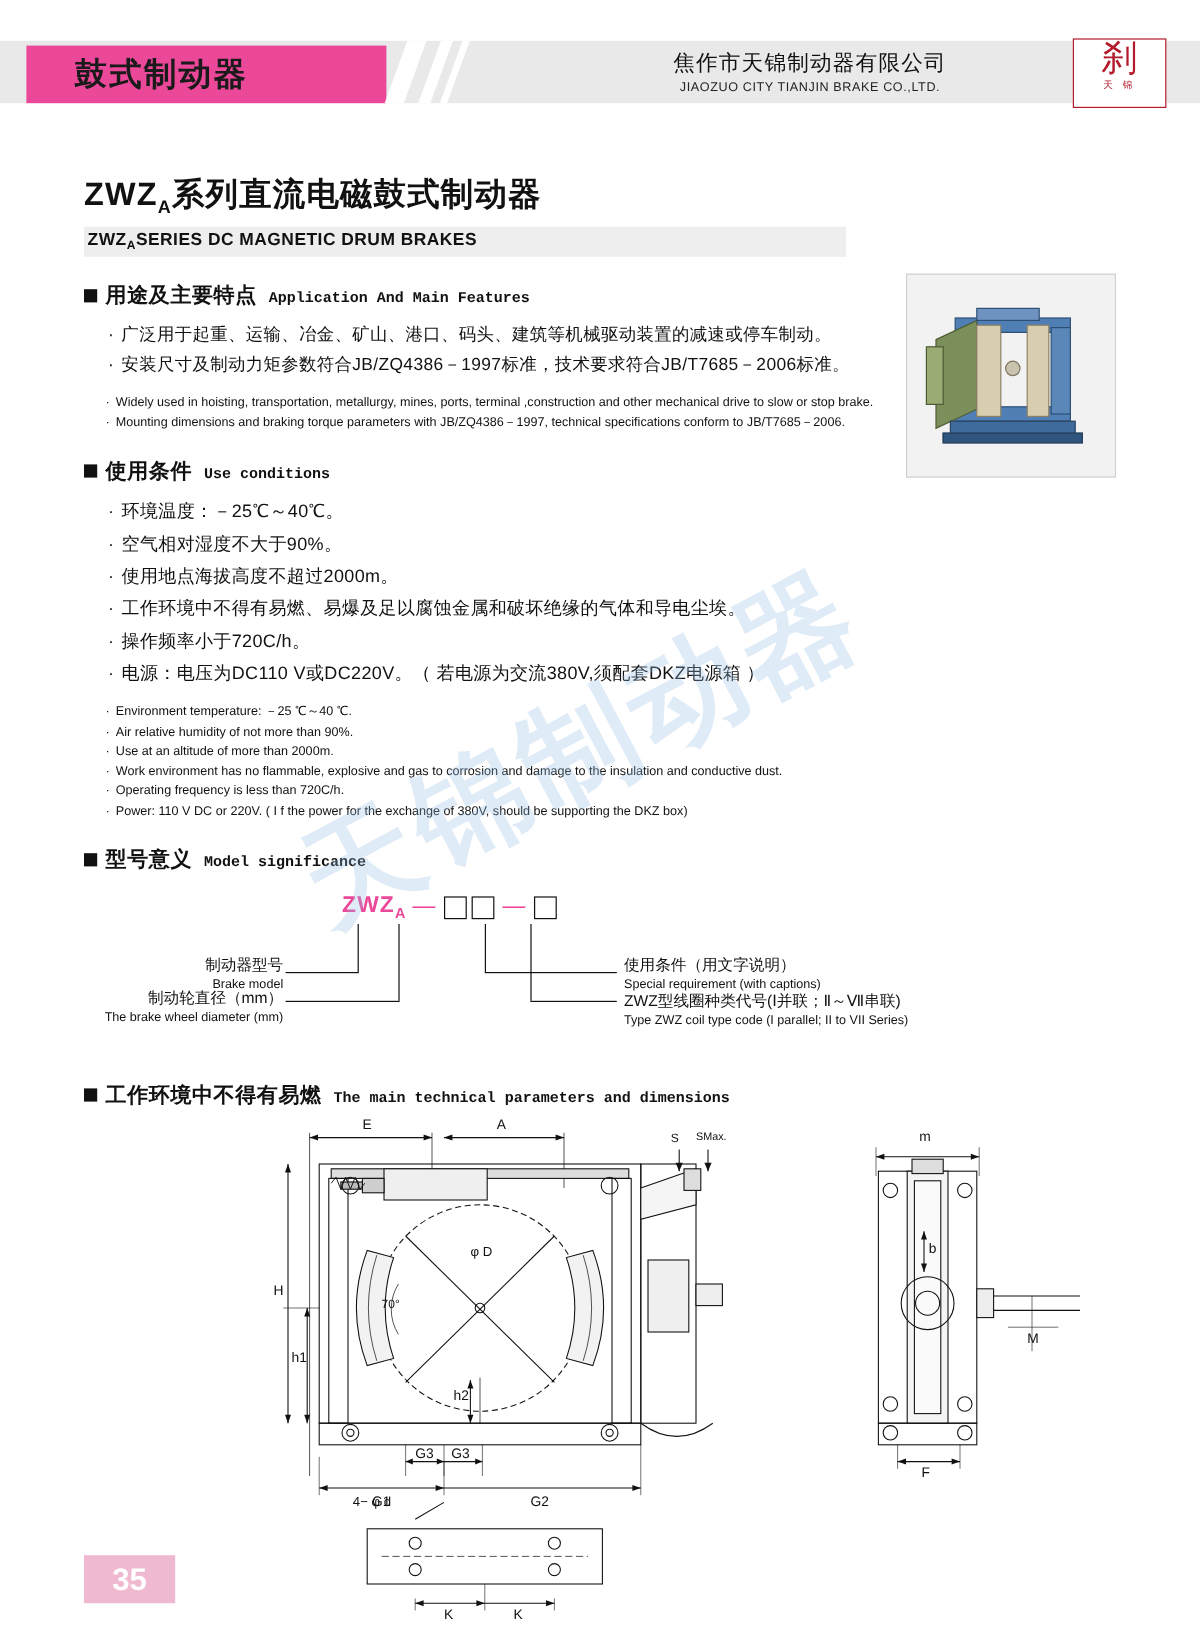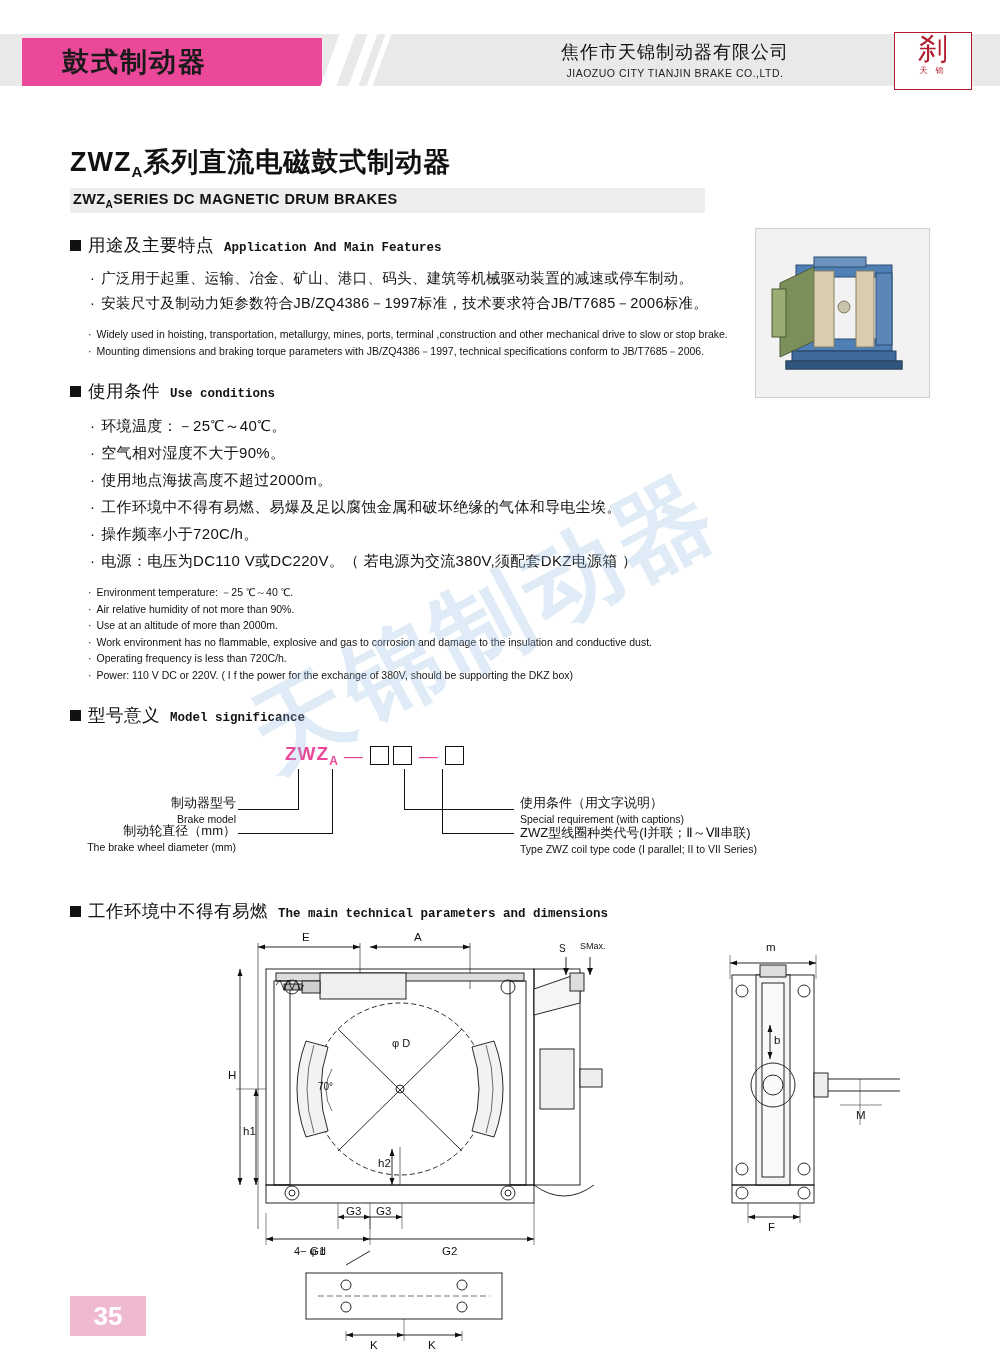--- a/index.html
+++ b/index.html
@@ -54,21 +54,21 @@
     padding-left:3px; width:635px;
   }
   .title-en-bar span { font-size:14.5px; font-weight:bold; color:#111; letter-spacing:0.4px; }
   .title-en-bar sub { font-size:10px; }
 
   
   .sec-head { margin-top:20px; display:flex; align-items:baseline; }
   .sec-head .sq {
     display:inline-block; width:11px; height:11px; background:#111; margin-right:7px;
   }
-  .sec-head .cn { font-size:17.5px; font-weight:normal; color:#111; letter-spacing:0.5px;}
+  .sec-head .cn { font-size:17.5px; font-weight:bold; color:#111; letter-spacing:0.5px;}
   .sec-head .en { font-size:12.5px; font-weight:bold; color:#111; margin-left:10px;font-family:Liberation Mono, monospace; }
 
   
   ul.cn-list { list-style:none; margin:9px 0 0 20px; padding:0; }
   ul.cn-list li {
     font-size:14.5px; color:#111; line-height:25px; letter-spacing:0.3px;
   }
   ul.cn-list li:before { content:"\00B7"; margin-right:6px; }
   ul.en-list { list-style:none; margin:10px 0 0 18px; padding:0; }
   ul.en-list li { font-size:10.5px; color:#111; line-height:16.5px; }

